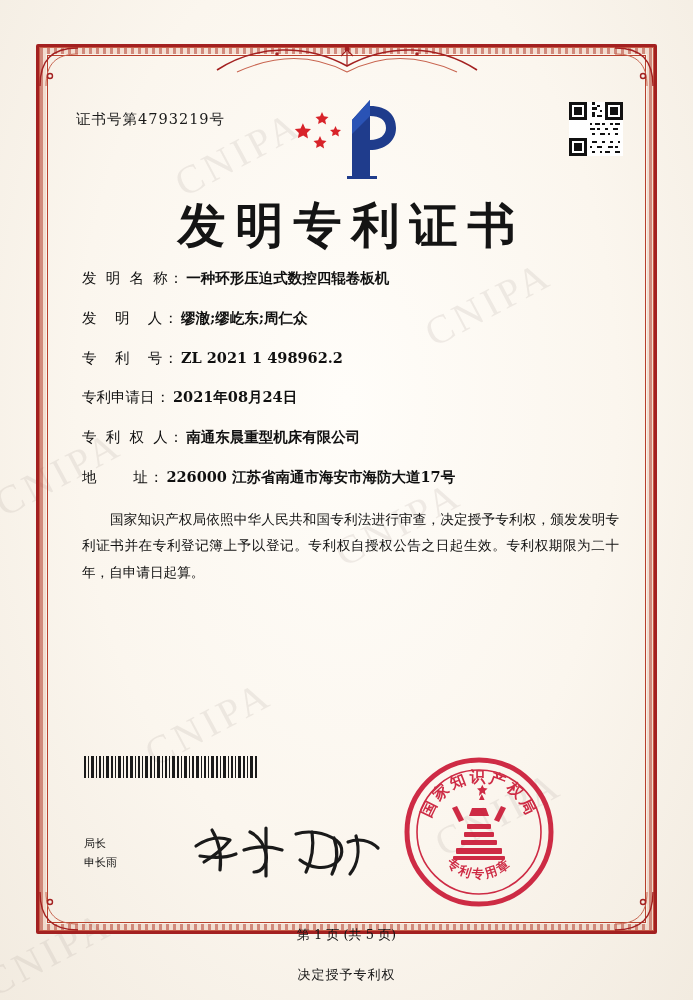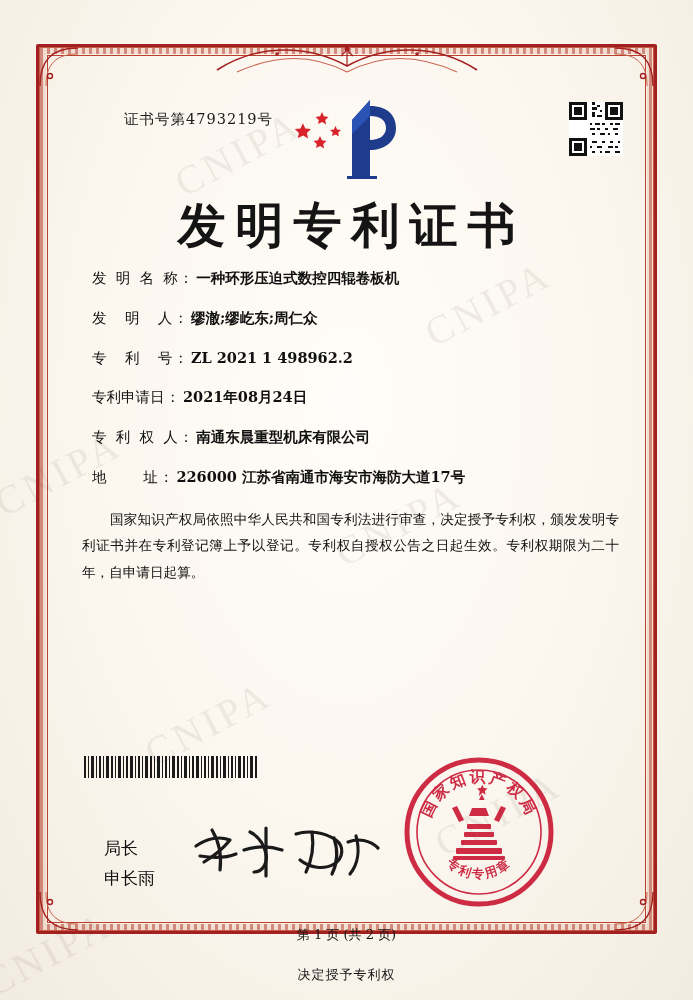--- a/index.html
+++ b/index.html
@@ -67,21 +67,21 @@
     position:absolute;width:46px;height:46px;pointer-events:none;
   }
   
   #content{
     position:absolute;
     left:60px;top:68px;right:60px;bottom:90px;
   }
   .cert-no{
     position:absolute;left:16px;top:42px;
     font-family:"DejaVu Serif","Liberation Serif",serif;
-    font-size:14.5px;color:#1a1a1a;letter-spacing:1px;margin-left:48px;
+    font-size:14.5px;color:#1a1a1a;letter-spacing:1px;
   }
   .qr{
     position:absolute;right:10px;top:34px;
     width:54px;height:54px;
   }
   .logo{
     position:absolute;left:50%;top:26px;transform:translateX(-50%);
     width:110px;height:86px;
   }
   .title{
@@ -97,21 +97,20 @@
   .fields{
     position:absolute;left:22px;right:14px;top:200px;
     font-family:"DejaVu Serif","Liberation Serif",serif;
     font-size:14.5px;
     color:#101010;
   }
   .field-row{
     display:flex;align-items:center;
     margin-bottom:19.5px;
     line-height:1.4;
-    margin-left:10px;
   }
   .f-label{
     white-space:pre;
     flex:0 0 auto;
   }
   .f-colon{margin:0 1px;}
   .f-value{margin-left:2px;font-weight:bold;}
   .two-col{display:flex;}
   .two-col .col2{margin-left:52px;}
   .para{
@@ -127,21 +126,21 @@
     position:absolute;left:24px;top:688px;
     width:174px;height:22px;
   }
   .seal{
     position:absolute;right:78px;top:688px;
     width:152px;height:152px;
   }
   .sign-label{
     position:absolute;left:24px;top:766px;
     font-family:"DejaVu Serif","Liberation Serif",serif;
-    font-size:17px;line-height:1.75;color:#101010;margin-left:20px;
+    font-size:11px;line-height:1.75;color:#101010;
   }
   .signature{
     position:absolute;left:128px;top:748px;
     width:200px;height:70px;
   }
   .page-no{
     position:absolute;left:0;right:0;top:858px;
     text-align:center;
     font-family:"DejaVu Serif","Liberation Serif",serif;
     font-size:13px;color:#141414;
@@ -412,17 +411,17 @@
         <path d="M56,34 C68,30 82,30 94,34"></path>
         <path d="M78,12 L78,60"></path>
         <path d="M108,18 C120,14 136,16 148,24 C156,30 156,42 146,48 C136,54 122,52 112,44"></path>
         <path d="M124,16 C126,30 124,44 118,56"></path>
         <path d="M146,22 C150,34 150,46 144,58"></path>
         <path d="M160,26 C170,22 182,24 190,32"></path>
         <path d="M168,20 C172,34 170,48 162,58"></path>
       </g>
     </svg>
 
-    <div class="page-no">第 1 页 (共 2 页)</div>
+    <div class="page-no">第 1 页 (共 5 页)</div>
   </div>
 
   <div class="footnote">决定授予专利权</div>
 </div>
 
 </body></html>

